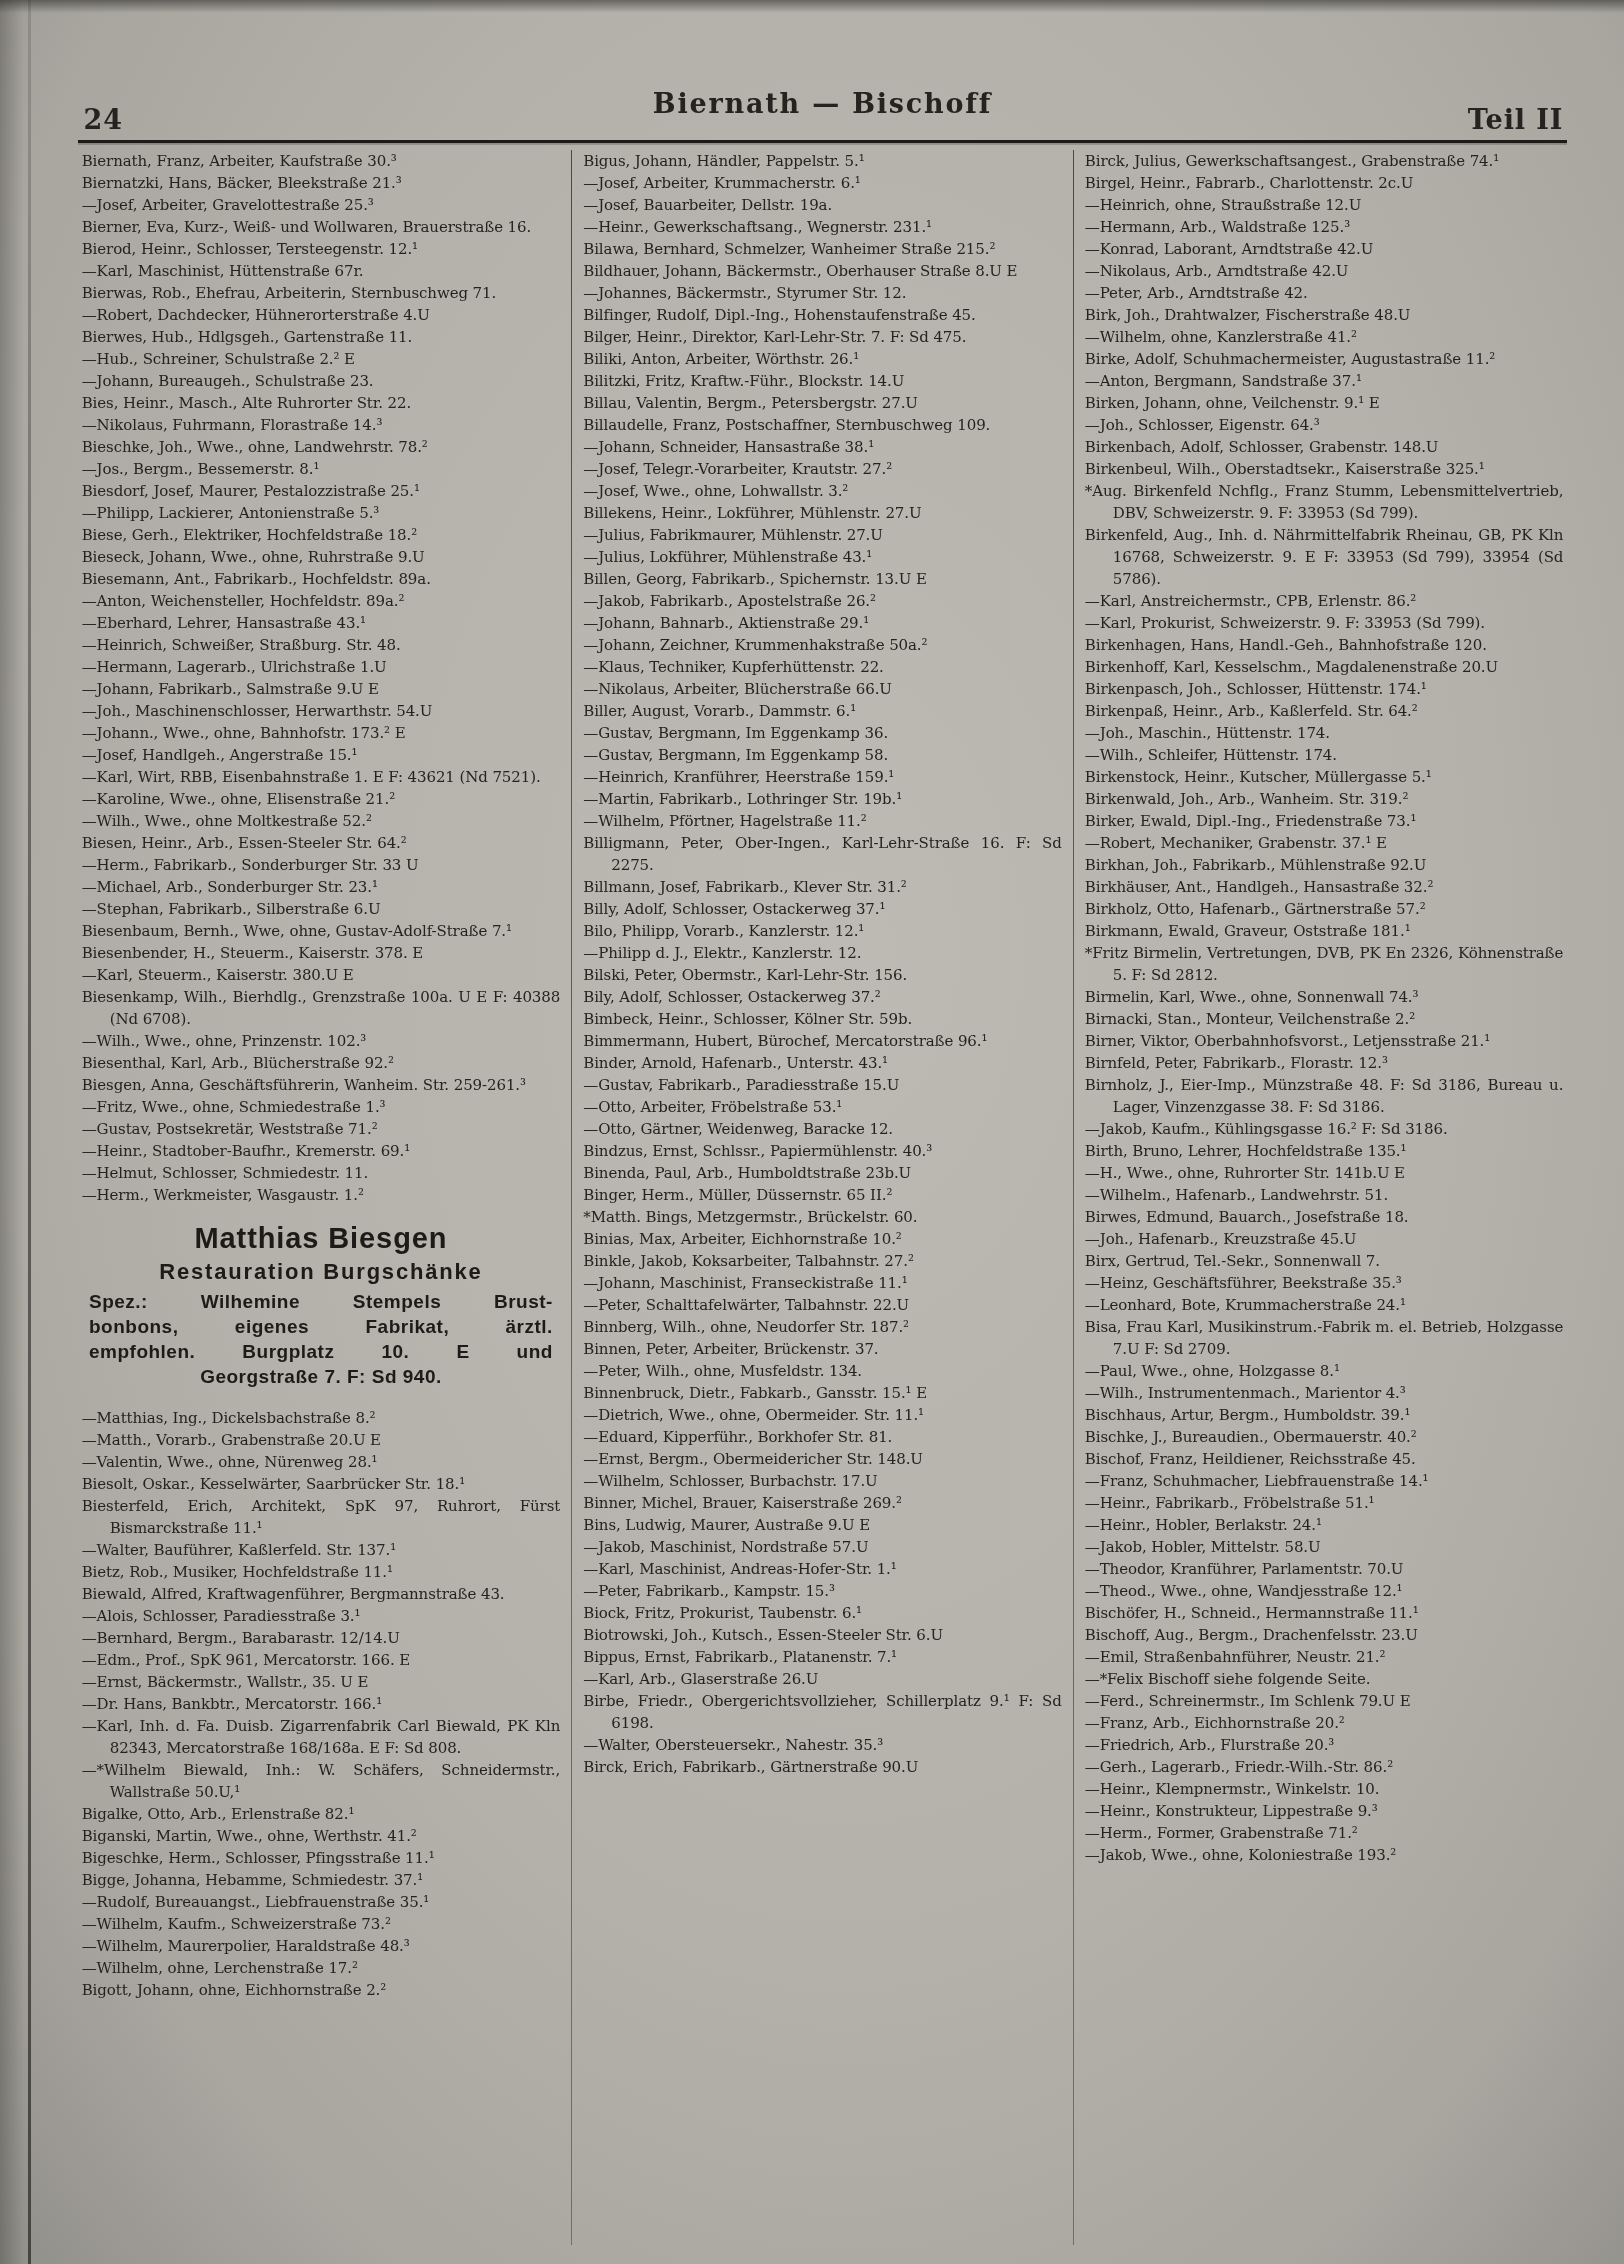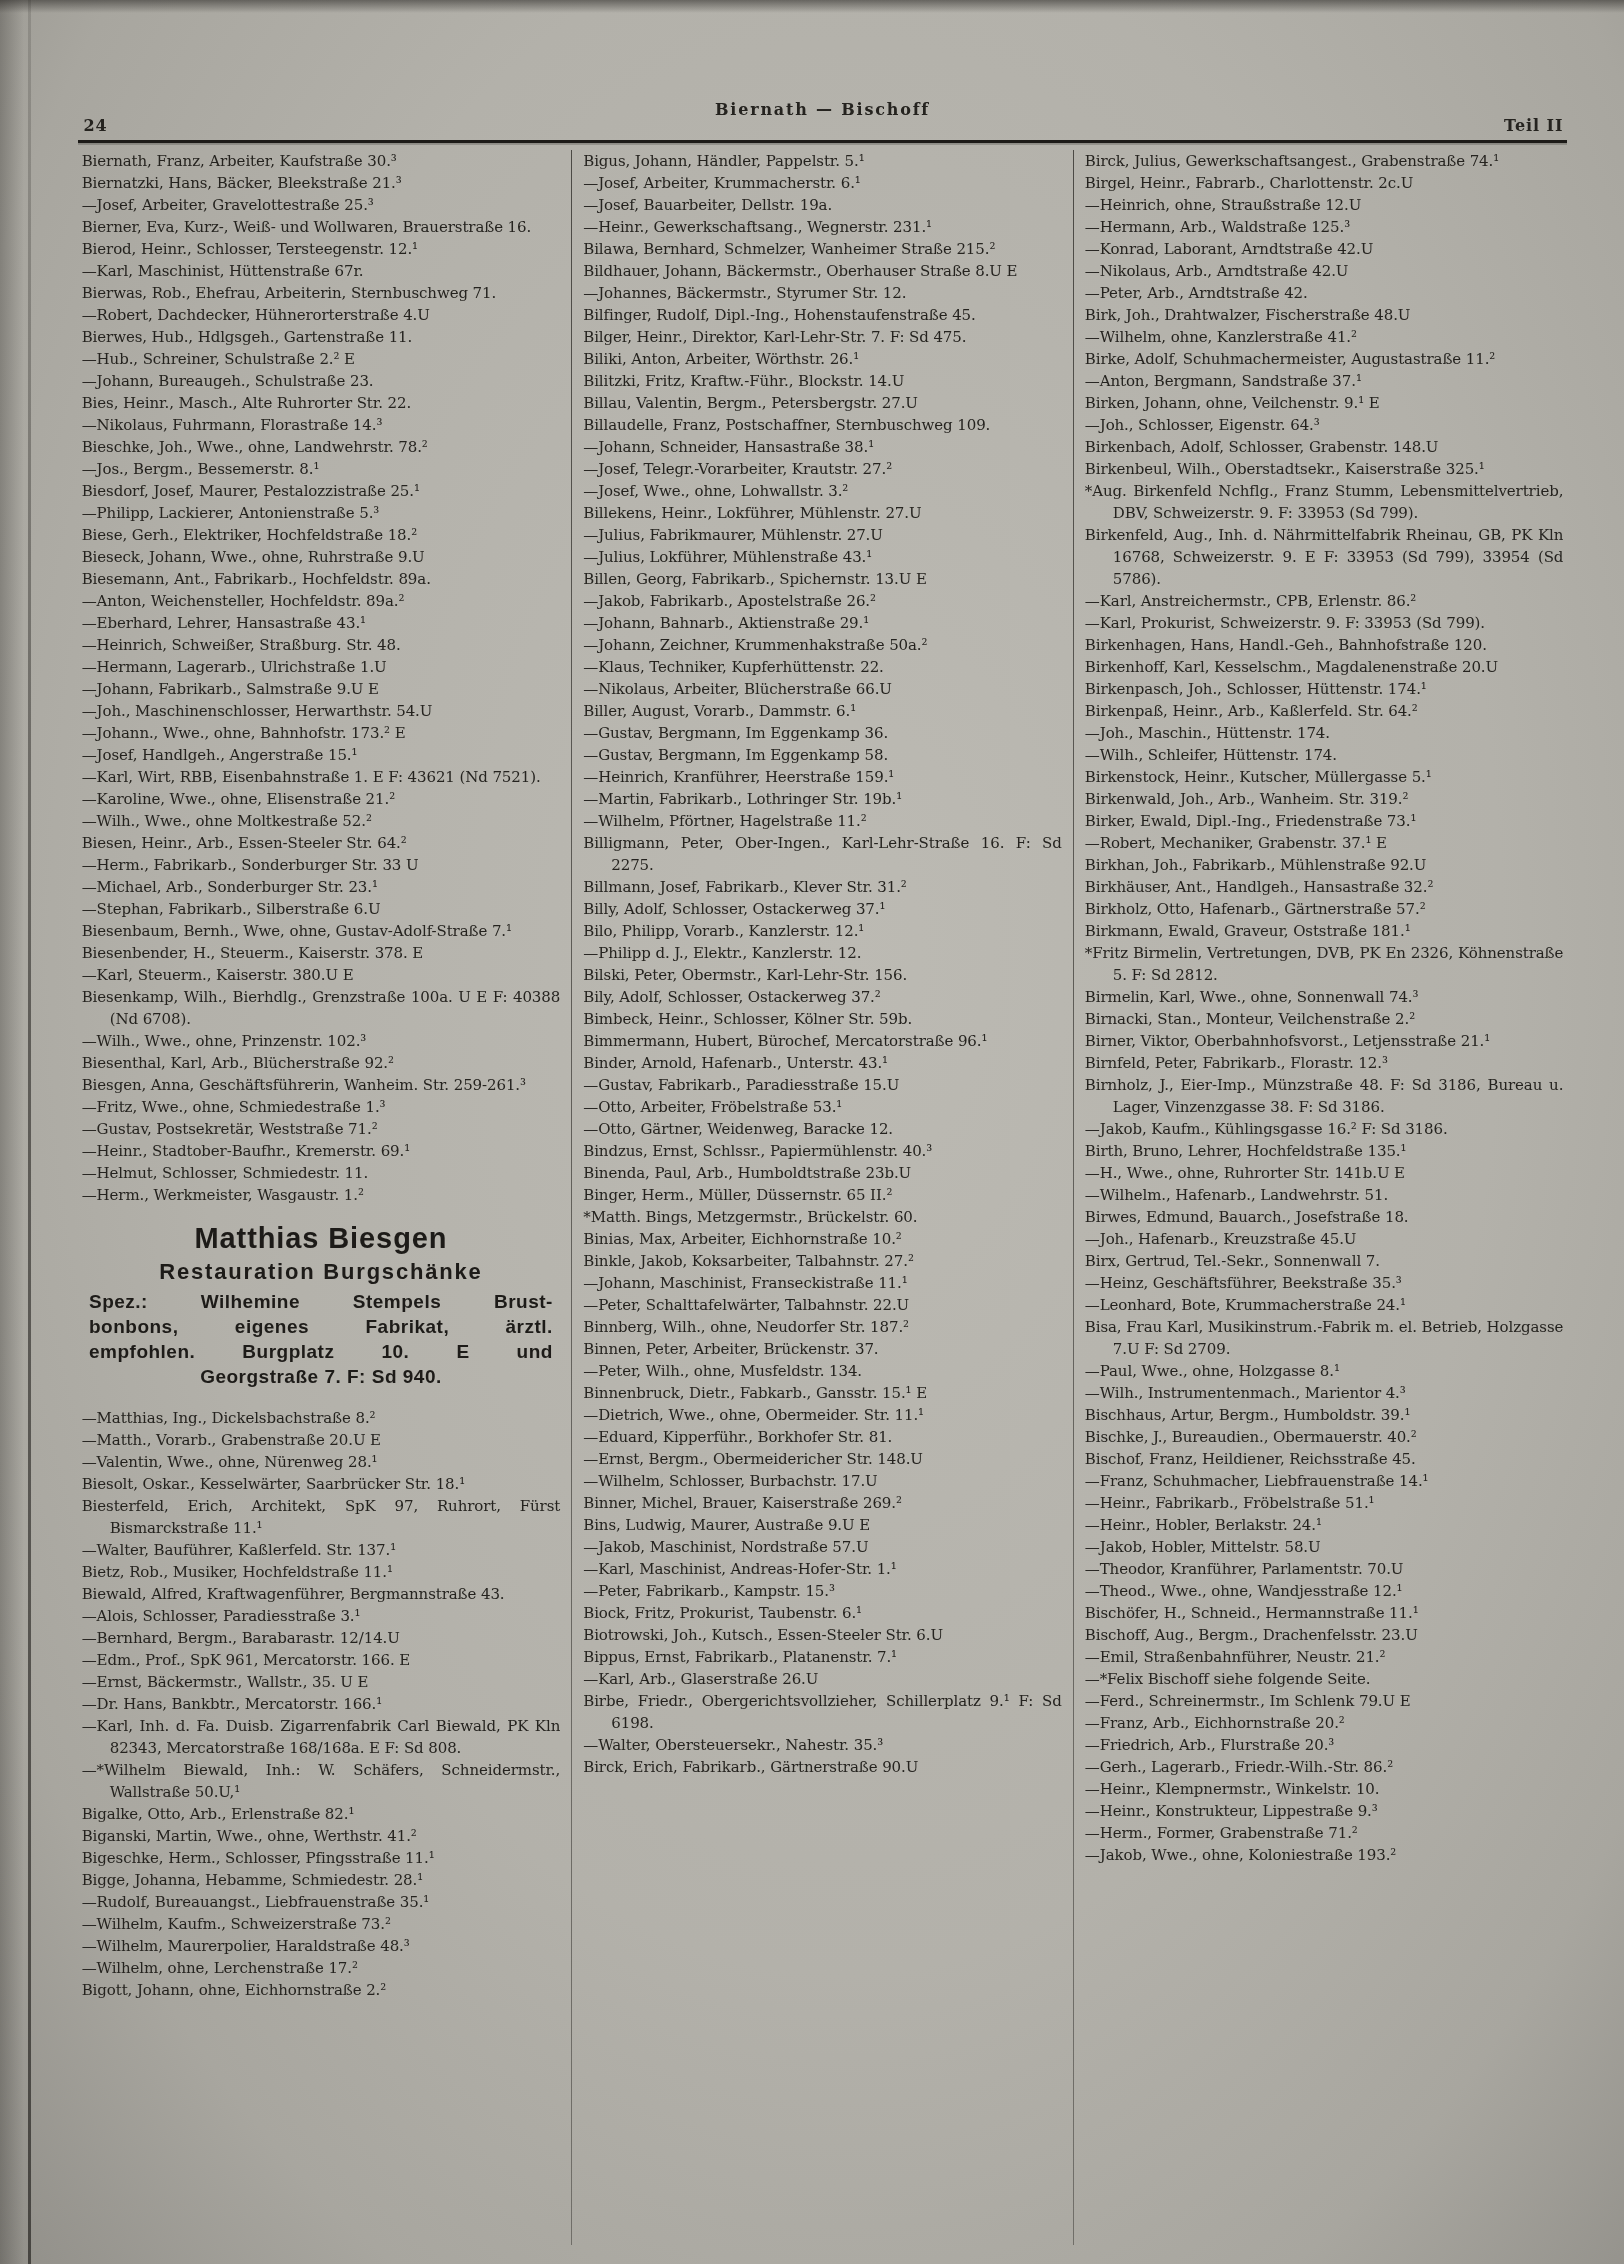--- a/index.html
+++ b/index.html
@@ -23,21 +23,21 @@
     background: linear-gradient(180deg, rgba(30,28,25,0.15) 0%, rgba(30,28,25,0.55) 45%, rgba(30,28,25,0.65) 100%);
   }
   .page-inner {
     position: absolute; left: 78px; right: 57px; top: 0; bottom: 0;
   }
   .header {
     position: relative;
     padding-top: 100px;
     height: 35px;
     font-weight: bold;
-    font-size: 16px;
+    font-size: 27px;
   }
   .header .pagenum { position: absolute; left: 5.5px; bottom: 0; letter-spacing: 0.9px; }
   .header .title   { position: absolute; left: 0; right: 0; bottom: 16px; text-align: center; letter-spacing: 1.8px; }
   .header .part    { position: absolute; right: 3.7px; bottom: 0; letter-spacing: 0.9px; }
   .rule {
     margin-top: 4.6px;
     height: 3.7px;
     background: #1d1b18;
     box-shadow: 0 1.8px 0 rgba(29,27,24,0.25);
   }
@@ -181,21 +181,21 @@
             <div class="entry">—Alois, Schlosser, Paradiesstraße 3.¹</div>
             <div class="entry">—Bernhard, Bergm., Barabarastr. 12/14.U</div>
             <div class="entry">—Edm., Prof., SpK 961, Mercatorstr. 166. E</div>
             <div class="entry">—Ernst, Bäckermstr., Wallstr., 35. U E</div>
             <div class="entry">—Dr. Hans, Bankbtr., Mercatorstr. 166.¹</div>
             <div class="entry">—Karl, Inh. d. Fa. Duisb. Zigarrenfabrik Carl Biewald, PK Kln 82343, Mercatorstraße 168/168a. E F: Sd 808.</div>
             <div class="entry">—*Wilhelm Biewald, Inh.: W. Schäfers, Schneidermstr., Wallstraße 50.U,¹</div>
             <div class="entry">Bigalke, Otto, Arb., Erlenstraße 82.¹</div>
             <div class="entry">Biganski, Martin, Wwe., ohne, Werthstr. 41.²</div>
             <div class="entry">Bigeschke, Herm., Schlosser, Pfingsstraße 11.¹</div>
-            <div class="entry">Bigge, Johanna, Hebamme, Schmiedestr. 28.¹</div>
+            <div class="entry">Bigge, Johanna, Hebamme, Schmiedestr. 37.¹</div>
             <div class="entry">—Rudolf, Bureauangst., Liebfrauenstraße 35.¹</div>
             <div class="entry">—Wilhelm, Kaufm., Schweizerstraße 73.²</div>
             <div class="entry">—Wilhelm, Maurerpolier, Haraldstraße 48.³</div>
             <div class="entry">—Wilhelm, ohne, Lerchenstraße 17.²</div>
             <div class="entry">Bigott, Johann, ohne, Eichhornstraße 2.²</div>
           </div>
       </div>
 
       <div class="vline"></div>
 

